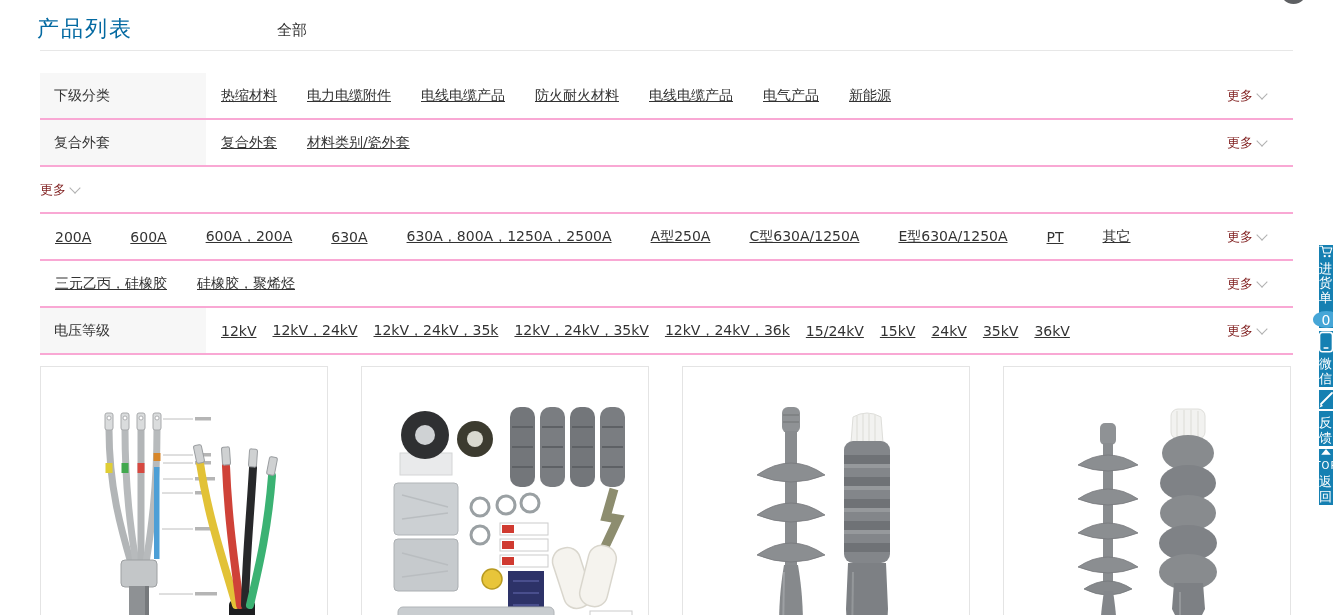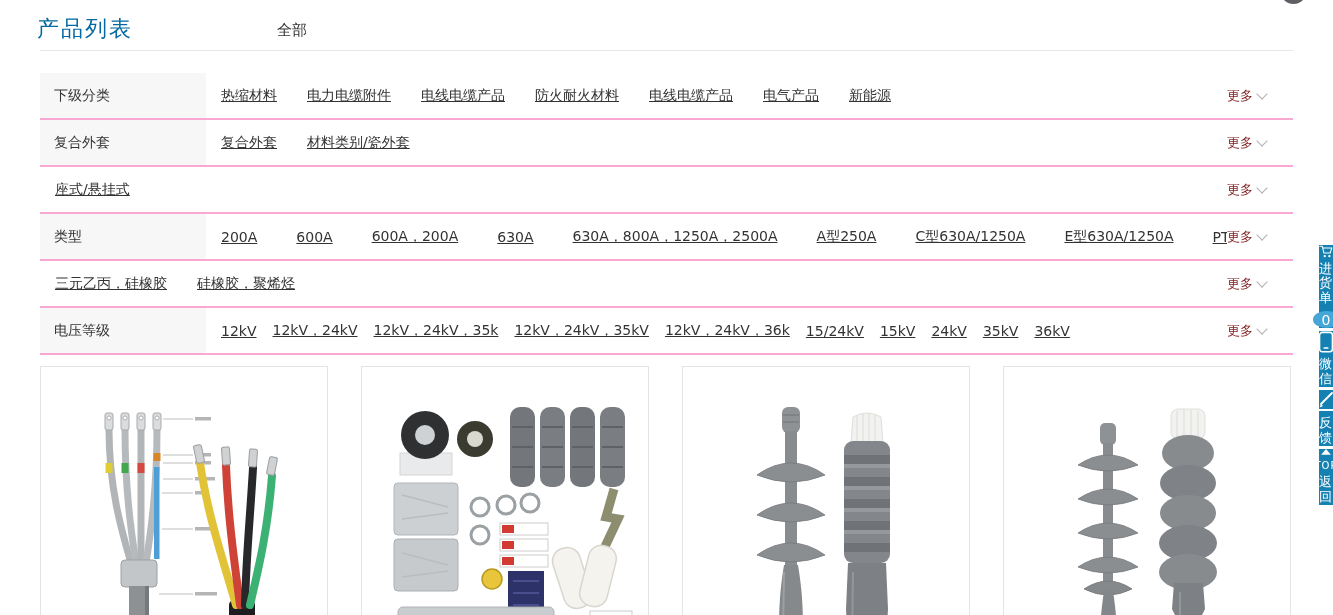--- a/index.html
+++ b/index.html
@@ -70,31 +70,27 @@
       <span class="filter-option">复合外套</span>
       <span class="filter-option">材料类别/瓷外套</span>
     </div>
     <div class="more-btn">
       <span>更多</span>
       <span class="chev"></span>
     </div>
   </div>
 
   <div class="filter-row">
-    <div class="filter-options">
-      <span class="filter-option">座式/悬挂式</span>
-    </div>
-    <div class="more-btn">
-      <span>更多</span>
-      <span class="chev"></span>
-    </div>
-  </div>
-
-  <div class="filter-row">
-    <div class="filter-label">类型</div>
+    <div class="more-btn">
+      <span>更多</span>
+      <span class="chev"></span>
+    </div>
+  </div>
+
+  <div class="filter-row">
     <div class="filter-options" style="gap:39px;">
       <span class="filter-option">200A</span>
       <span class="filter-option">600A</span>
       <span class="filter-option">600A，200A</span>
       <span class="filter-option">630A</span>
       <span class="filter-option">630A，800A，1250A，2500A</span>
       <span class="filter-option">A型250A</span>
       <span class="filter-option">C型630A/1250A</span>
       <span class="filter-option">E型630A/1250A</span>
       <span class="filter-option">PT</span>

